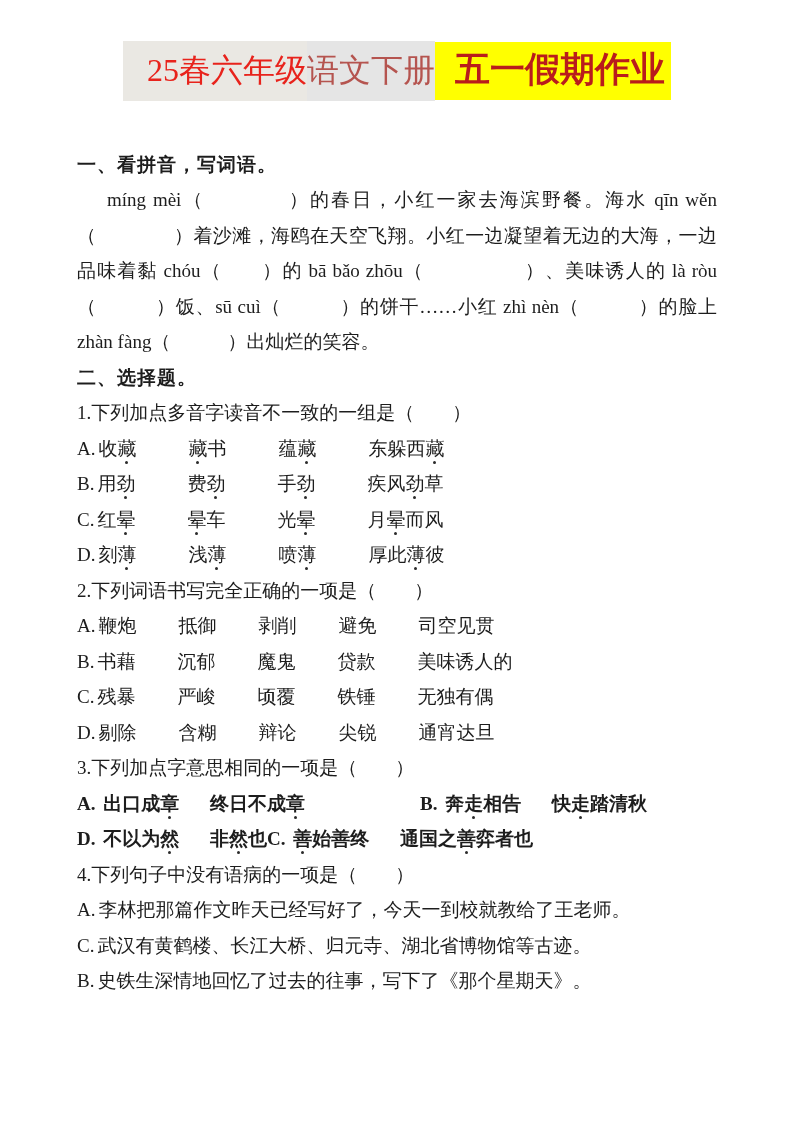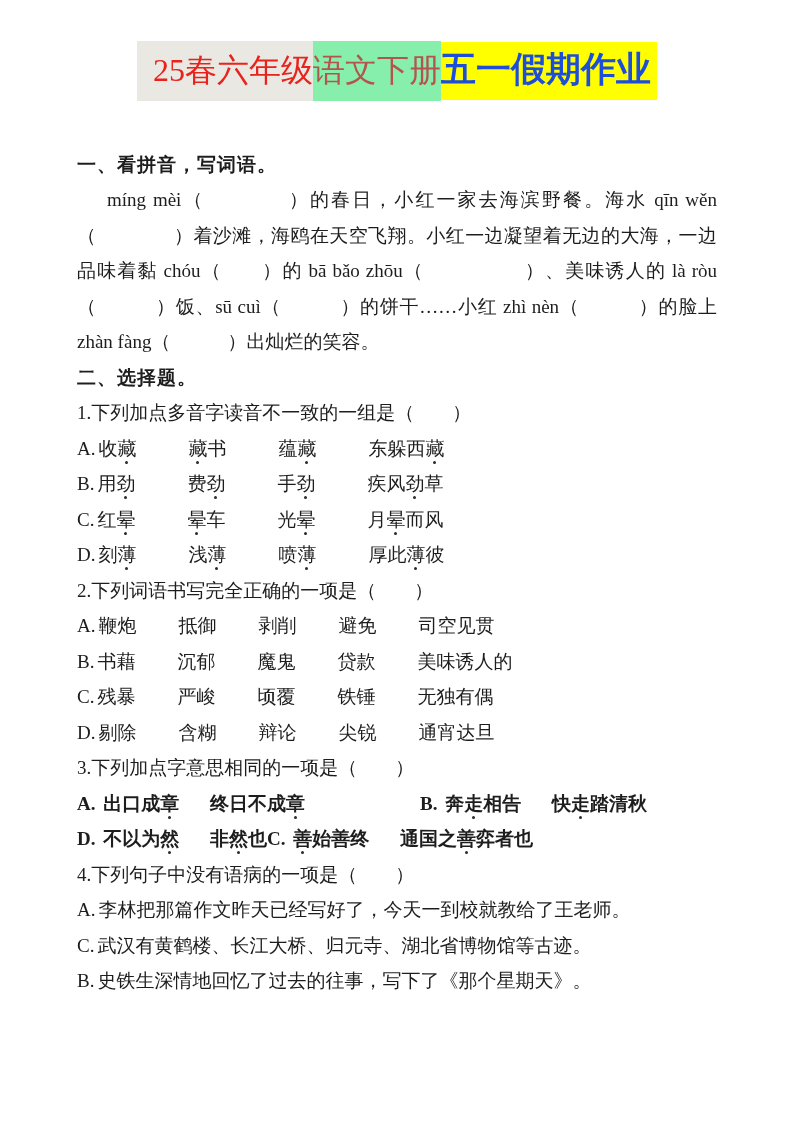--- a/index.html
+++ b/index.html
@@ -17,23 +17,23 @@
   }
   
   .title-line {
     text-align:center;
     white-space:nowrap;
     margin:0 0 46px 0;
     font-size:32px;
     line-height:54px;
   }
   .seg { display:inline-block; vertical-align:middle; }
-  .seg-a { background:#eae8e3; color:#e8231c; padding:2px 0 4px 16px; }
-  .seg-b { background:#86efac; color:#b5544f; padding:2px 0 4px 0; }
-  .seg-c { background:#ffff00; color:#1d4ed8; font-weight:700; font-size:35px; padding:1px 6px 3px 0; }
+  .seg-a { background:#eae8e3; color:#e8231c; padding:2px 0 4px 24px; }
+  .seg-b { background:#e5e5e5; color:#b5544f; padding:2px 0 4px 0; }
+  .seg-c { background:#ffff00; color:#b91c1c; font-weight:700; font-size:35px; padding:1px 6px 3px 20px; }
   
   .content { font-size:19px; line-height:35.5px; }
   .sec-heading { font-weight:700; letter-spacing:1px; }
   .para {
     margin:0;
     text-indent:30px;
     text-align:justify;
   }
   .q-line { white-space:nowrap; }
   .opt-row { display:flex; align-items:baseline; white-space:nowrap; }

